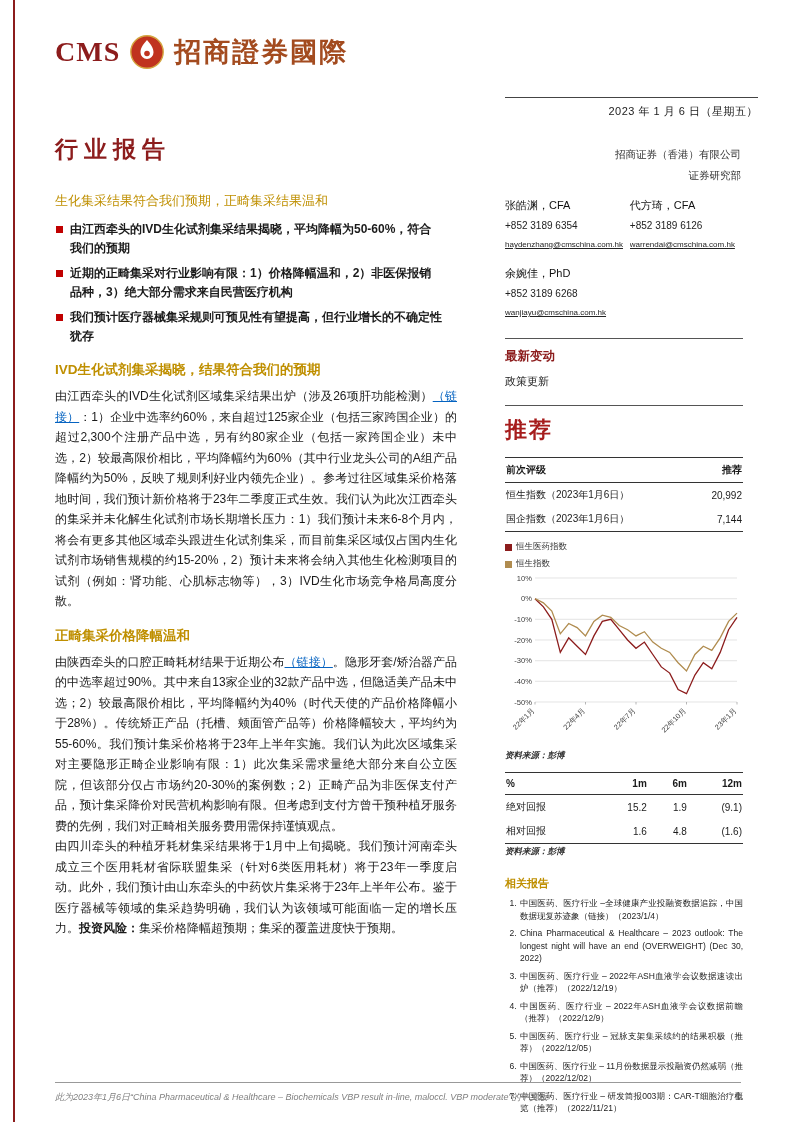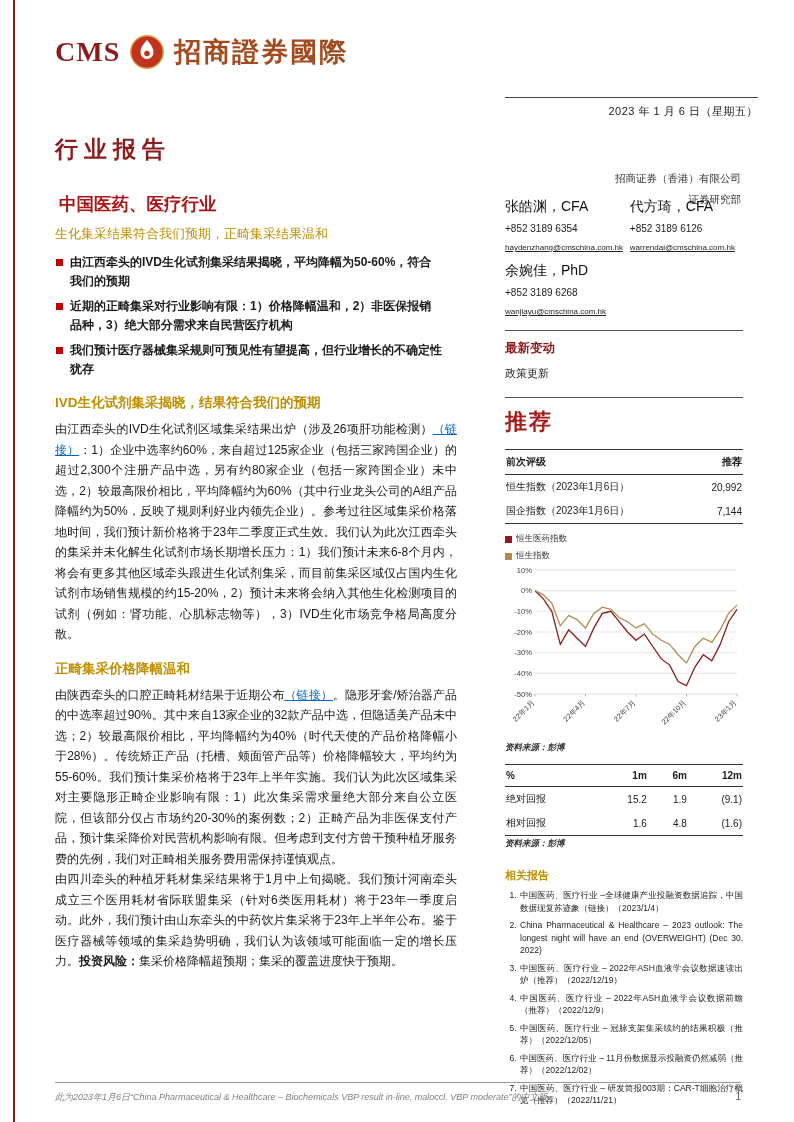--- a/index.html
+++ b/index.html
@@ -14,40 +14,40 @@
   .logo-emblem{width:36px;height:36px;display:inline-block;}
   .logo-cn{font-family:"Liberation Serif","DejaVu Serif",serif;font-weight:bold;font-size:27px;
            color:#a34b1f;letter-spacing:2px;line-height:1;}
   .date-block{position:absolute;left:505px;top:97px;width:253px;}
   .date-rule{border-top:1px solid #444;}
   .date{font-size:11px;text-align:right;padding-top:6px;color:#222;letter-spacing:0.5px;}
 
   .report-type{position:absolute;left:55px;top:134px;margin:0;font-family:"Liberation Serif","DejaVu Serif",serif;
                font-weight:bold;color:#8c1c1c;font-size:23px;letter-spacing:6px;}
   .company-block{position:absolute;left:505px;top:144px;width:236px;text-align:right;
-                 font-size:10.5px;color:#333;line-height:21px;margin-top:24px;}
+                 font-size:10.5px;color:#333;line-height:21px;}
 
   
   .left-col{position:absolute;left:55px;top:192px;width:402px;}
   .title{margin:0 0 9px 4px;font-size:17.5px;font-weight:bold;color:#aa1414;}
   .subtitle{margin:0 0 10px 0;font-size:13px;font-weight:normal;color:#bf8f00;}
   .bullets{list-style:none;margin:0 14px 4px 0;padding:0;}
   .bullets li{display:flex;margin-bottom:6px;font-weight:bold;font-size:12px;line-height:19px;}
   .sq{flex:none;width:7px;height:7px;background:#c00000;margin:6px 7px 0 1px;}
   .sec-h{margin:15px 0 7px 0;font-size:13.5px;font-weight:bold;color:#bf8f00;}
   .para{margin:0;font-size:12px;line-height:20.5px;text-align:justify;}
   .lnk{color:#0563c1;text-decoration:underline;cursor:pointer;}
   .b{font-weight:bold;}
 
   
   .right-col{position:absolute;left:505px;top:198px;width:238px;}
   .analysts{display:grid;grid-template-columns:1.05fr 1fr;column-gap:6px;}
-  .an-name{font-size:14px;color:#111;margin-bottom:7px;}
+  .an-name{font-size:11px;color:#111;margin-bottom:7px;}
   .an-phone{font-size:10px;color:#222;margin-bottom:9px;}
-  .an-email{font-size:8px;color:#222;text-decoration:underline;margin-bottom:10px;
+  .an-email{font-size:8px;color:#222;text-decoration:underline;margin-bottom:17px;
             white-space:nowrap;overflow:hidden;}
   .hr-thin{border:none;border-top:1px solid #555;margin:4px 0 9px 0;}
   .latest-h{margin:0 0 9px 0;font-size:12.5px;font-weight:bold;color:#8c1c1c;}
   .latest-item{font-size:11px;margin:0 0 16px 0;color:#222;}
   .reco{margin:5px 0 12px 0;font-family:"Liberation Serif","DejaVu Serif",serif;
         font-weight:bold;font-size:22px;color:#a61c1c;letter-spacing:2px;}
   table{width:100%;border-collapse:collapse;font-size:10px;color:#1a1a1a;}
   .rt thead td,.pt thead td{border-top:1px solid #333;border-bottom:1px solid #333;font-weight:bold;padding:5px 1px;}
   .rt tbody td,.pt tbody td{padding:5px 1px;}
   .rt tbody tr:last-child td,.pt tbody tr:last-child td{border-bottom:1px solid #333;}
@@ -95,21 +95,20 @@
   </div>
 
   <h2 class="report-type">行业报告</h2>
 
   <div class="company-block">
     <div>招商证券（香港）有限公司</div>
     <div>证券研究部</div>
   </div>
 
   <main class="left-col">
-    <h1 class="title">中国医药、医疗行业</h1>
     <h3 class="subtitle">生化集采结果符合我们预期，正畸集采结果温和</h3>
 
     <ul class="bullets">
       <li>
         <span class="sq"></span>
         <span>由江西牵头的IVD生化试剂集采结果揭晓，平均降幅为50-60%，符合我们的预期</span>
       </li>
       <li>
         <span class="sq"></span>
         <span>近期的正畸集采对行业影响有限：1）价格降幅温和，2）非医保报销品种，3）绝大部分需求来自民营医疗机构</span>

